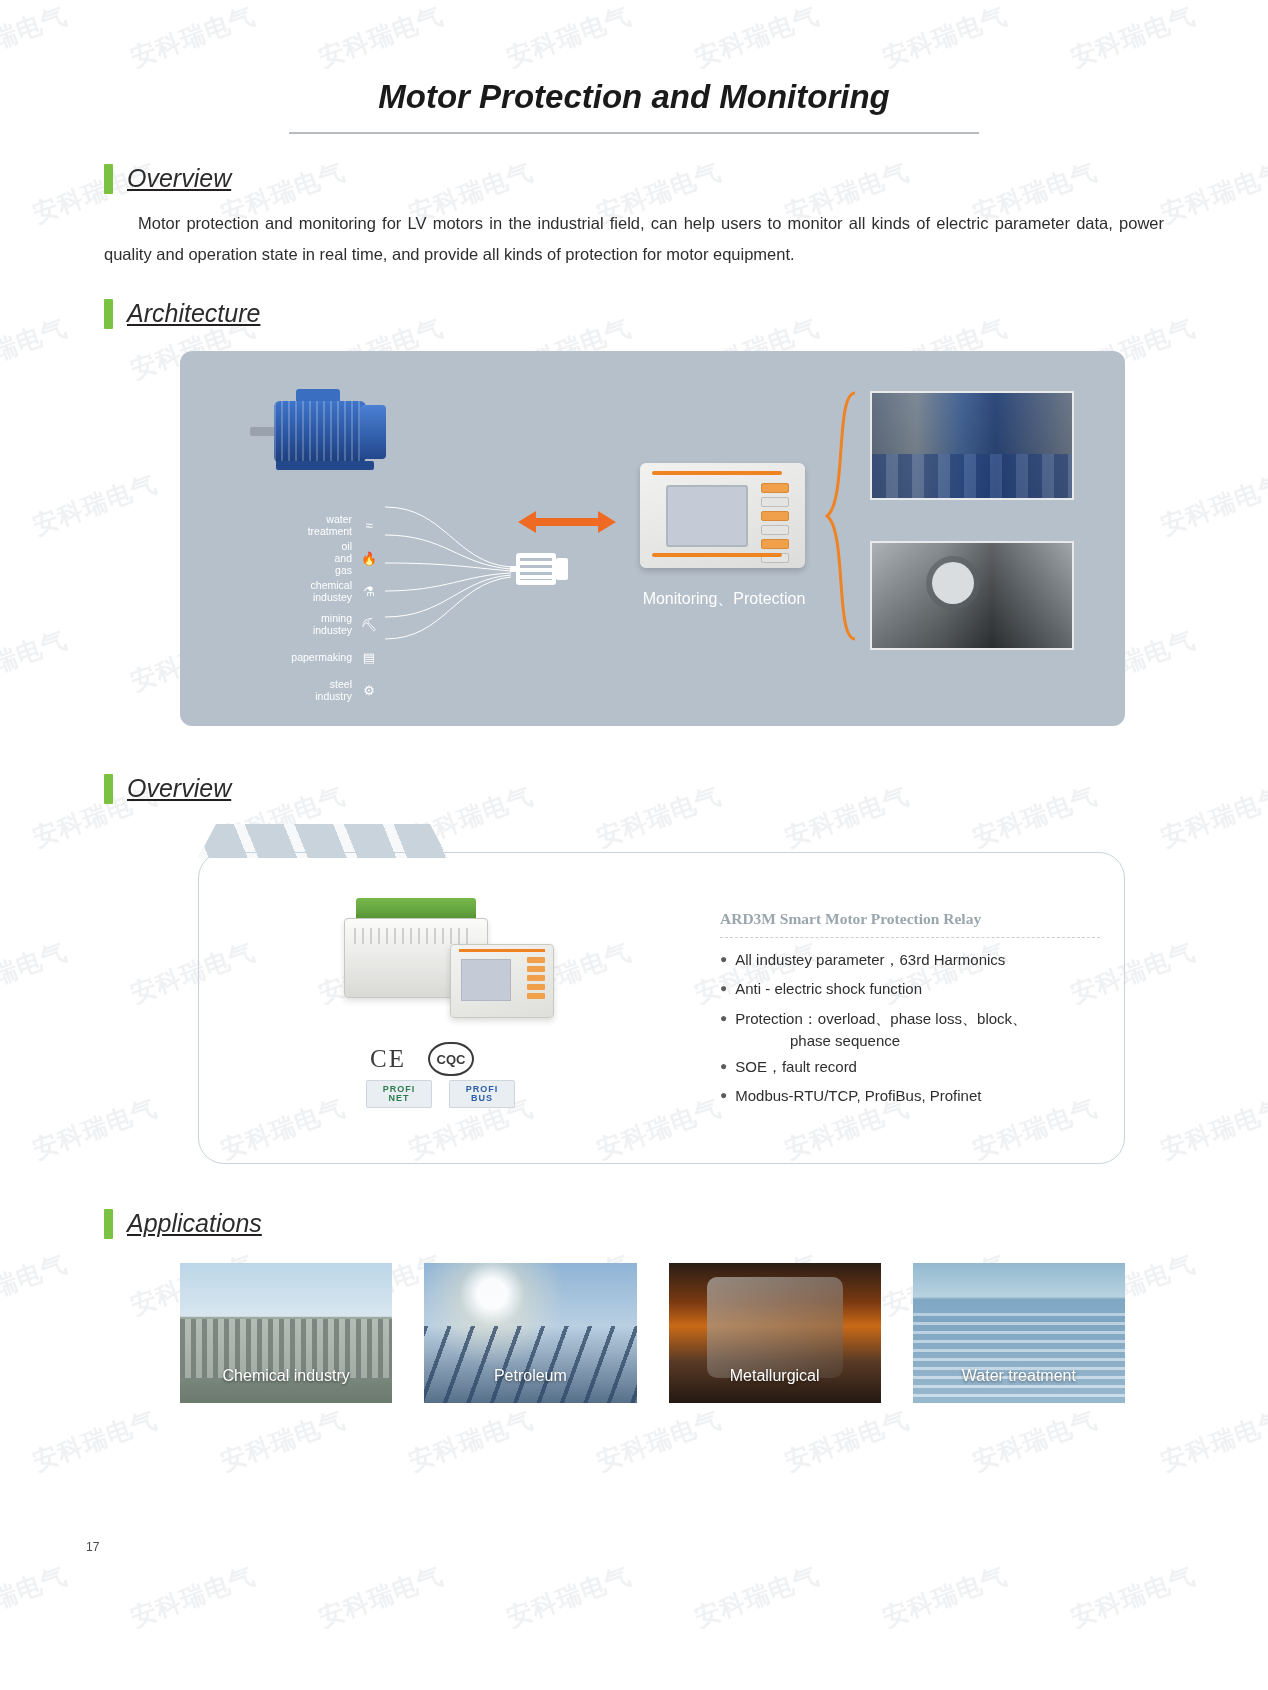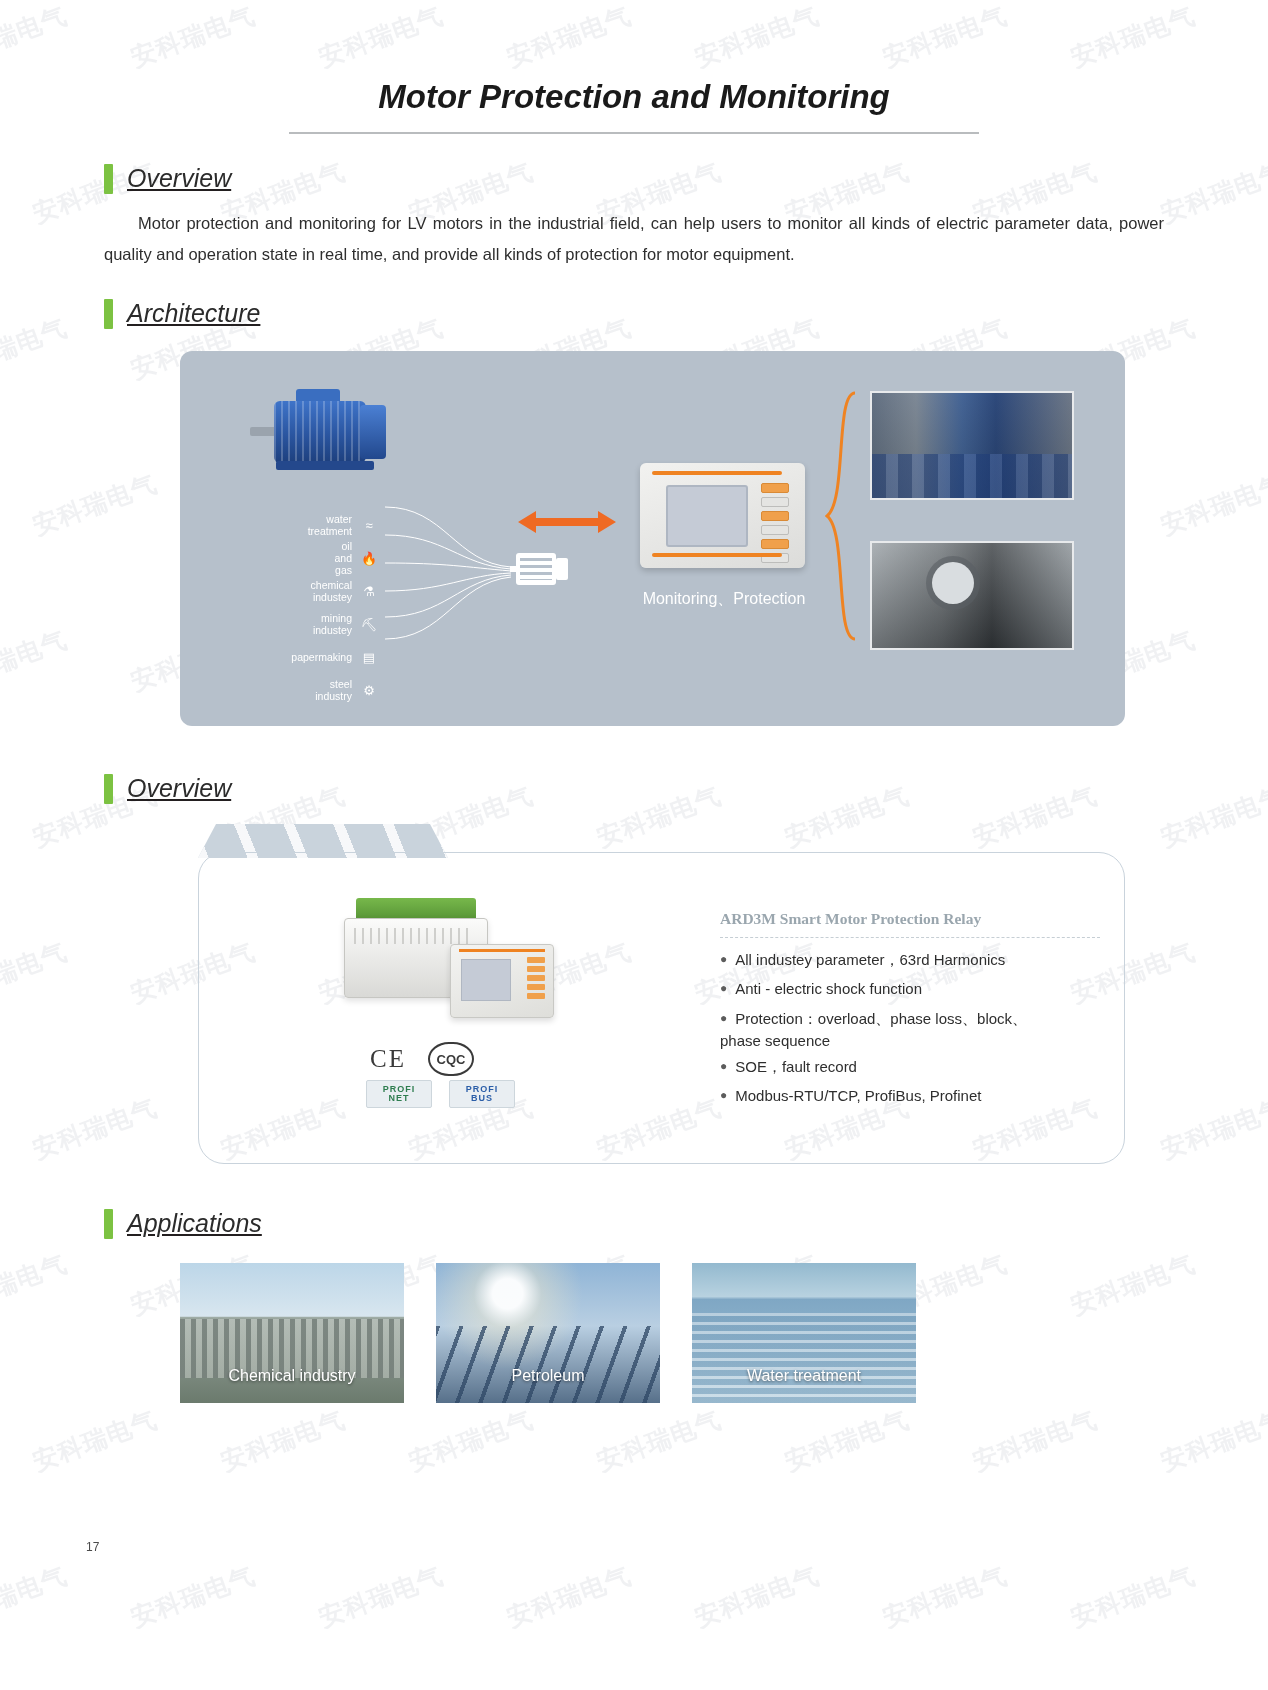--- a/index.html
+++ b/index.html
@@ -355,20 +355,21 @@
     line-height: 1.55;
     margin-bottom: 6px;
   }
   .feat .dot {
     color: #5c5c5c;
     margin-right: 8px;
     font-size: 12px;
     line-height: 1.85;
   }
   .feat-sub {
+    margin-left: 70px;
     font-size: 15px;
     color: #2e2e2e;
     margin-top: -4px;
     margin-bottom: 6px;
   }
 
   
   .apps-row {
     position: relative;
     margin: 24px 0 0 180px;
@@ -711,19 +712,23 @@
   <div class="apps-row" id="apps-row">
       <div class="app-card">
         <div class="img-chemical"></div>
         <div class="app-label">Chemical industry</div>
       </div>
       <div class="app-card">
         <div class="img-petroleum"></div>
         <div class="app-label">Petroleum</div>
       </div>
       <div class="app-card">
+        <div class="img-metal"></div>
+        <div class="app-label">Metallurgical</div>
+      </div>
+      <div class="app-card">
         <div class="img-water"></div>
         <div class="app-label">Water treatment</div>
       </div>
     </div>
 
   <div class="page-number">17</div>
 </div>
 
 </body></html>

